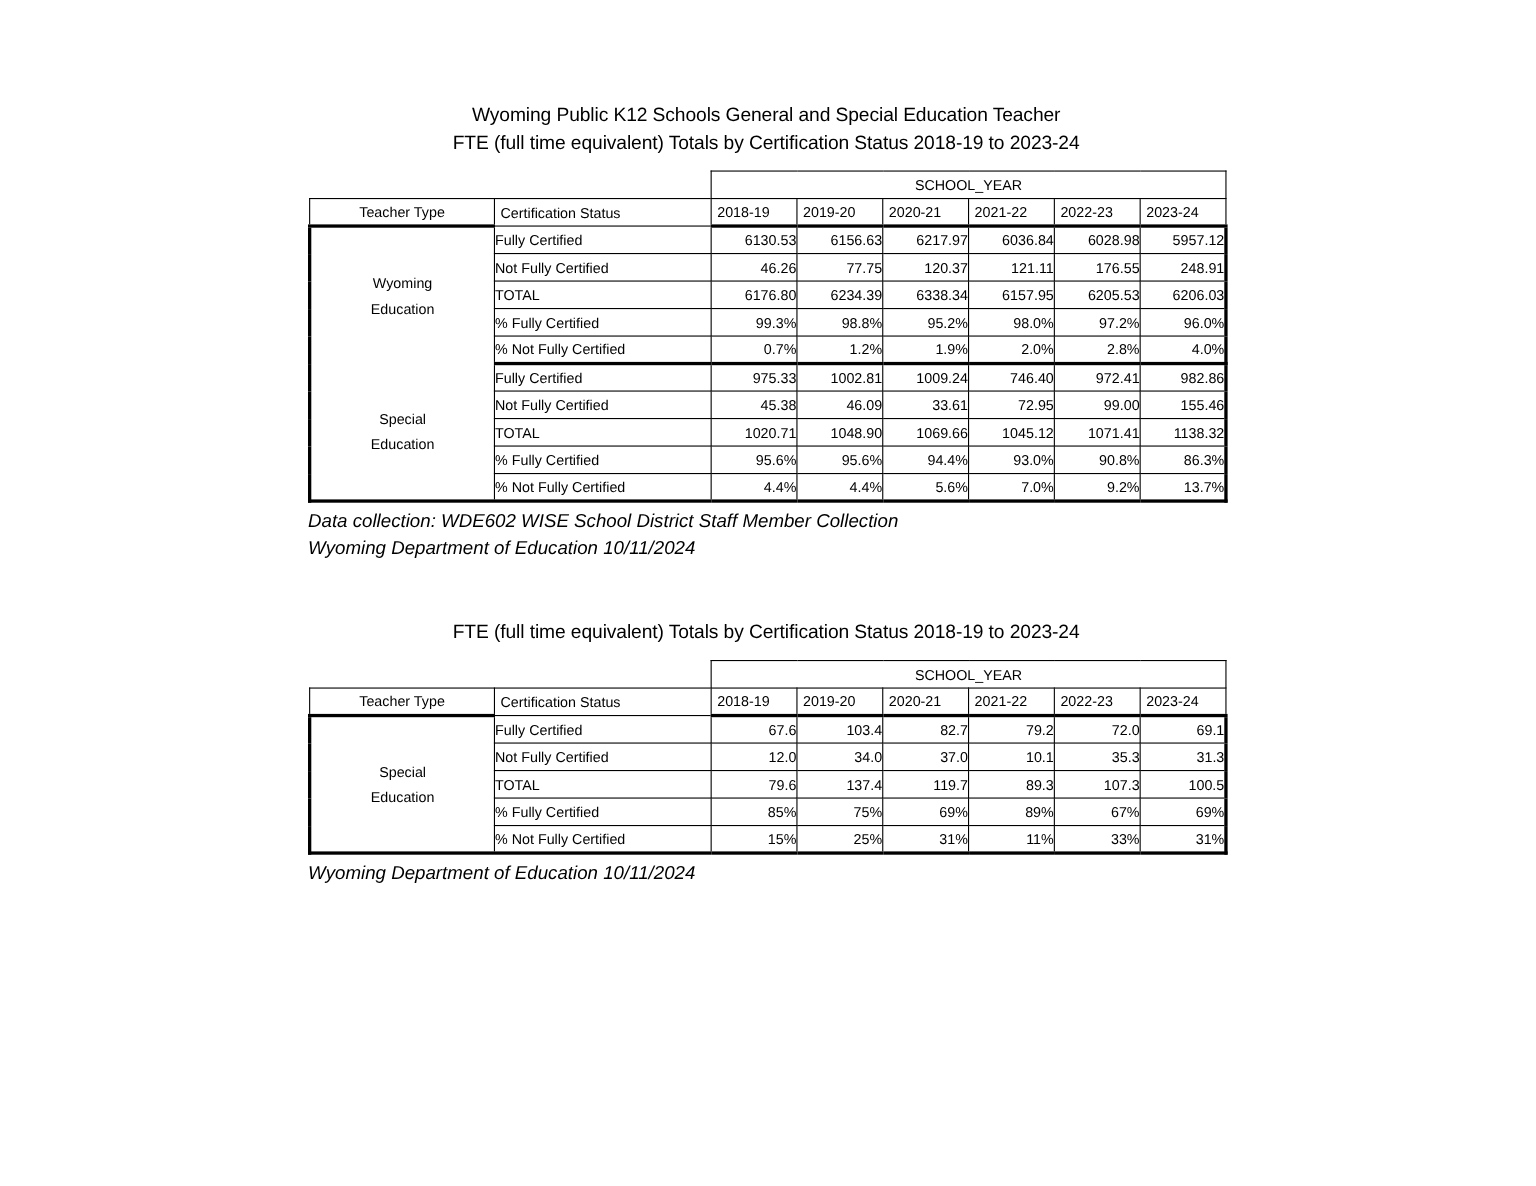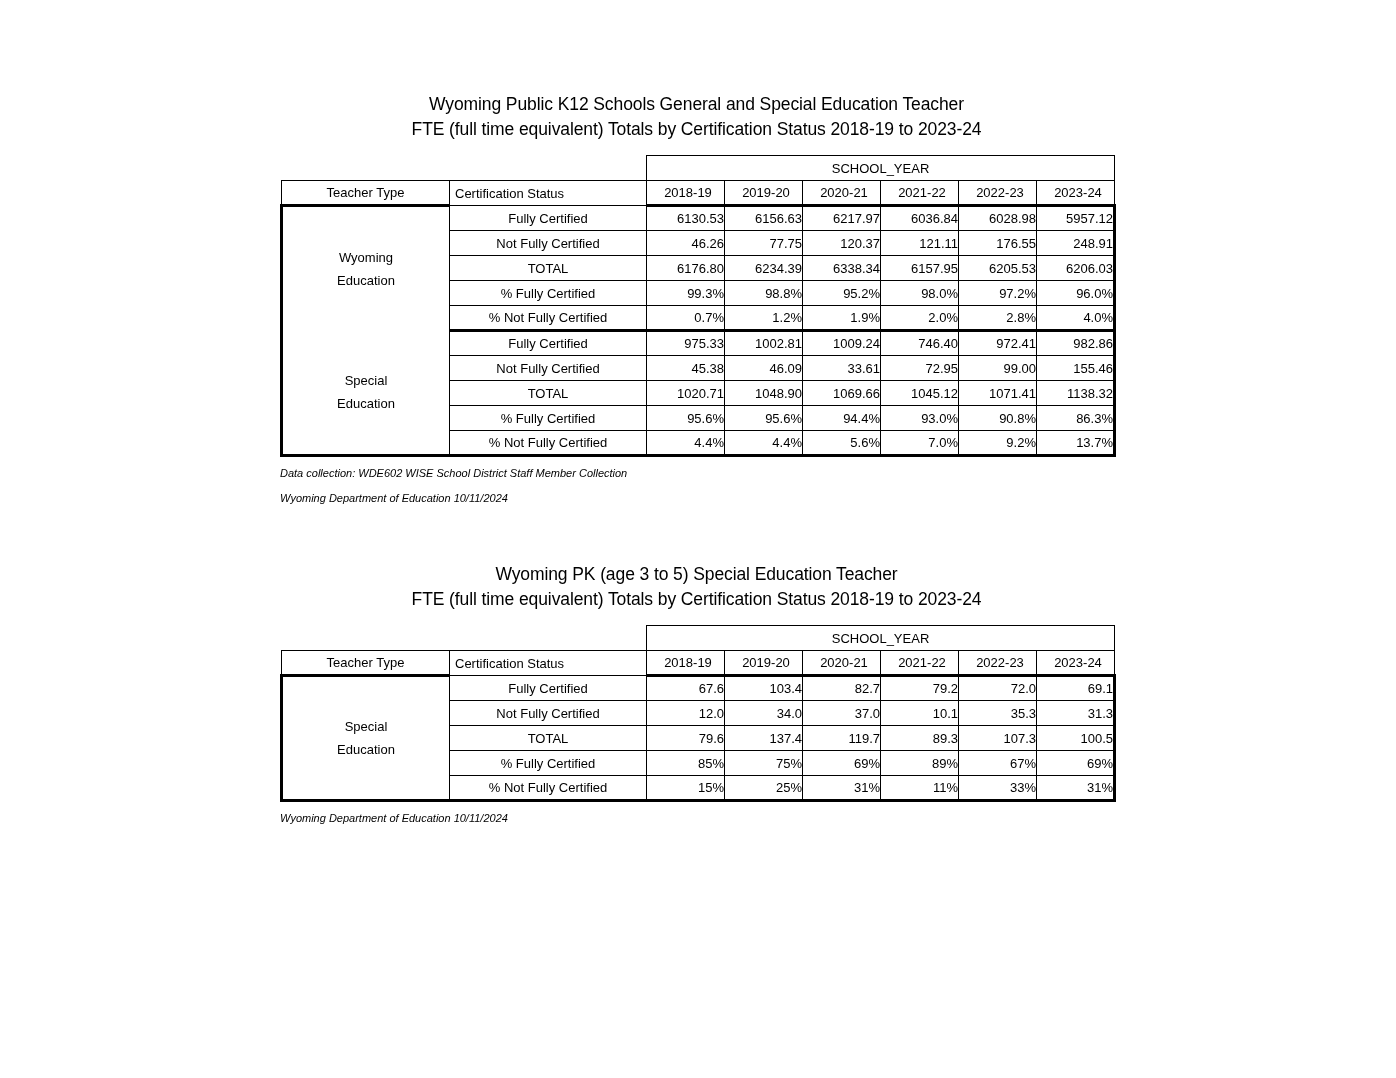--- a/index.html
+++ b/index.html
@@ -77,34 +77,34 @@
   
   .hdr {
     border-left: 1.6px solid #000;
     border-right: 1.6px solid #000;
     border-top: 1.6px solid #000;
     border-bottom: 3px solid #000;
     height: 28px;
   }
   .hdr.type   { text-align: center; }
   .hdr.status { text-align: left;  padding-left: 5px; }
-  .hdr.year   { text-align: center;  padding-left: 5px; }
+  .hdr.year   { text-align: left;  padding-left: 5px; }
 
   
   .grouplabel {
     text-align: center;
     line-height: 23px;
     border-left: 3px solid #000;
     border-right: 1.6px solid #000;
   }
   .grouplabel.last { border-bottom: 3px solid #000; }
 
   
   td.status {
-    text-align: center;
+    text-align: left;
     padding-left: 5px;
     border-left: 1.6px solid #000;
     border-right: 1.6px solid #000;
     border-bottom: 1.1px solid #000;
   }
   td.val {
     text-align: right;
     padding-right: 5px;
     border-left: 1.1px solid #000;
     border-right: 1.1px solid #000;
@@ -120,21 +120,21 @@
   tr.groupend td.val { border-bottom: 3px solid #000; }
 
   
   tr.tablend td.status,
   tr.tablend td.val { border-bottom: 3px solid #000; }
 
   
   .footnotes {
     margin-top: 4px;
     font-style: italic;
-    font-size: 11px;
+    font-size: 17px;
     line-height: 25px;
   }
   .footnote { display: block; white-space: nowrap; }
 </style>
 </head>
 <body>
 
 <div class="page">
 
   <div class="report" id="report-1">
@@ -273,21 +273,20 @@
 
     <div class="footnotes">
       <span class="footnote">Data collection: WDE602 WISE School District Staff Member Collection</span>
       <span class="footnote">Wyoming Department of Education 10/11/2024</span>
     </div>
   </div>
 
   <div class="report" id="report-2">
 
     <div class="title">
-      <span class="title-line">Wyoming PK (age 3 to 5) Special Education Teacher</span>
       <span class="title-line">FTE (full time equivalent) Totals by Certification Status 2018-19 to 2023-24</span>
     </div>
 
     <table class="fte">
       <colgroup>
         <col class="c-type">
           <col class="c-status">
         <col class="c-year">
           <col class="c-year">
           <col class="c-year">

